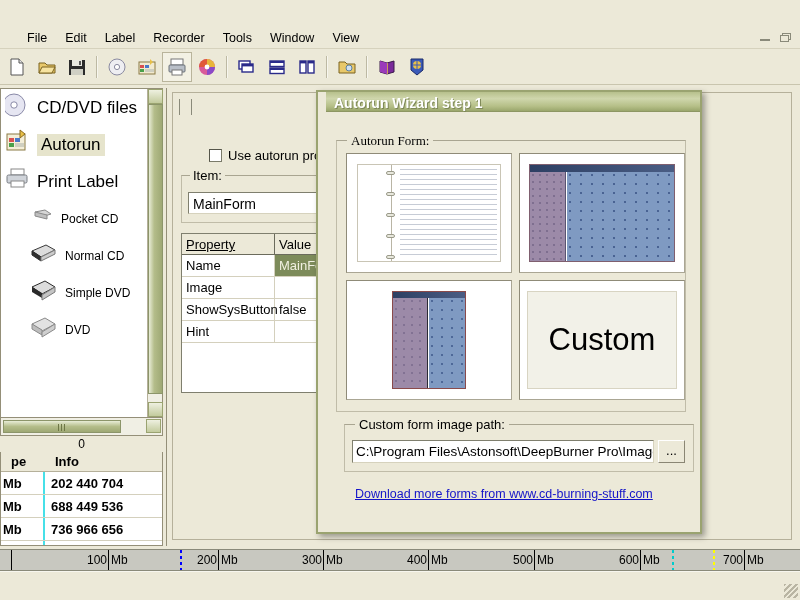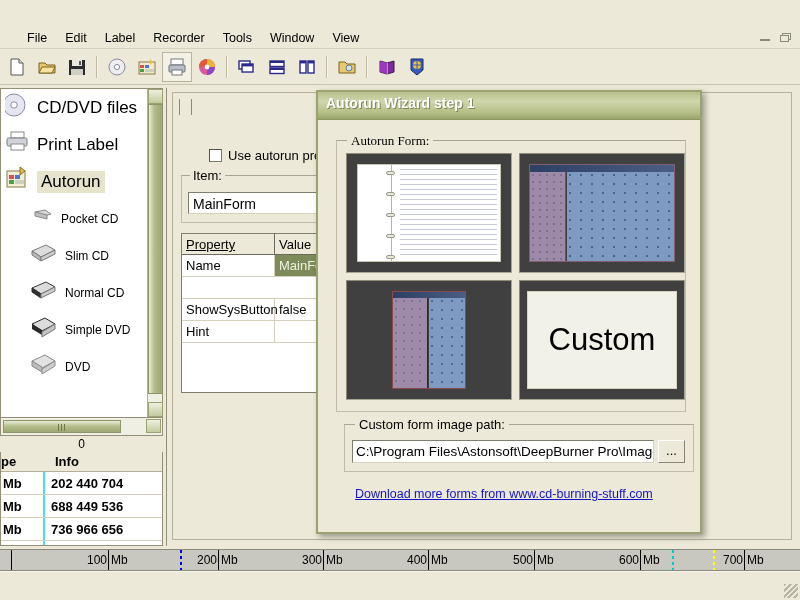--- a/index.html
+++ b/index.html
@@ -129,21 +129,21 @@
   
   .infogrid {
     position: absolute; left: 0; top: 452px; width: 163px; height: 94px;
     background: #ffffff; border: 1px solid #948f78; border-top: none;
     overflow: hidden; font-size: 13px;
   }
   .ig-head {
     display: flex; height: 20px; background: #ece9d8;
     border-bottom: 1px solid #b5b09a; font-weight: bold; font-size: 13px;
   }
-  .ig-head .c1 { width: 44px; padding-left: 0; line-height: 20px; }
+  .ig-head .c1 { width: 44px; padding-left: 10px; line-height: 20px; }
   .ig-head .c2 { flex: 1; padding-left: 10px; line-height: 20px; }
   .ig-row { display: flex; height: 23px; border-bottom: 1px solid #d4d0bd; font-weight: bold; }
   .ig-row .c1 { width: 44px; padding-left: 2px; line-height: 23px; white-space: nowrap;
     border-right: 2px solid #46e0e8; }
   .ig-row .c2 { flex: 1; padding-left: 6px; line-height: 23px; white-space: nowrap; }
 
   
   .mdi {
     position: absolute; left: 166px; top: 88px; width: 634px; height: 458px;
     background: #ece9d8;
@@ -200,24 +200,25 @@
   .pg-row.sel .v { background: #7d8b5a; color: #f0f0e0; }
 
   
   .dialog {
     position: absolute; left: 316px; top: 90px; width: 386px; height: 444px;
     background: #ece9d8;
     border: 2px solid #9aa370;
     box-shadow: 3px 3px 6px rgba(0,0,0,.35);
   }
   .dlg-title {
-    height: 28px;
+    height: 20px;
     background: linear-gradient(to bottom, #b7c08c 0%, #cfd6ac 35%, #b5bf87 75%, #9aa66c 100%);
     border-bottom: 1px solid #8d9663;
     position: relative;
+    margin-left: 8px;
   }
   .dlg-title .t {
     position: absolute; left: 8px; top: 3px;
     font-size: 14px; font-weight: bold; color: #ffffff;
     text-shadow: 1px 1px 0 #7d8757;
     white-space: nowrap;
   }
   .dlg-body { position: absolute; left: 0; top: 24px; width: 382px; height: 416px; }
 
   .form-group {
@@ -227,21 +228,21 @@
   .form-group .gl {
     position: absolute; left: 10px; top: -8px; background: #ece9d8;
     padding: 0 4px; font-size: 13px; color: #000; white-space: nowrap; font-family: Liberation Serif, serif;
   }
   .thumbs {
     position: absolute; left: 9px; top: 12px;
     display: grid; grid-template-columns: 166px 166px; grid-template-rows: 120px 120px;
     gap: 7px;
   }
   .thumb-cell {
-    background: #404040;
+    background: #ffffff;
     border: 1px solid #aaa694;
     border-top-color: #8f8b78; border-left-color: #8f8b78;
     display: flex; align-items: center; justify-content: center;
     position: relative;
   }
 
   
   .art { position: relative; }
   .art-notebook { width: 144px; height: 98px; background: #fff; border: 1px solid #c9c5b5; display:flex; }
   .art-notebook .left { width: 34px; background: #fff; border-right: 1px solid #b9b5a5; position: relative; }
@@ -463,65 +464,55 @@
       <div class="tnode">
         <span>
           <svg width="26" height="26" viewBox="0 0 26 26">
               <circle cx="9" cy="13" r="11" fill="#e6e6f2" stroke="#8a8aa8"></circle>
               <circle cx="9" cy="13" r="3.2" fill="#fff" stroke="#8a8aa8"></circle>
             </svg>
         </span>
         <span class="lbl">CD/DVD files</span>
       </div>
 
-      <div class="tnode">
-        <span>
-          <svg width="26" height="26" viewBox="0 0 26 26">
-              <rect x="6" y="3" width="13" height="6" fill="#fff" stroke="#888"></rect>
-              <rect x="2" y="9" width="20" height="8" rx="1.5" fill="#d0d4da" stroke="#787c82"></rect>
-              <rect x="6" y="15" width="13" height="6" fill="#fff" stroke="#888"></rect>
-            </svg>
-        </span>
-        <span class="lbl">Print Label</span>
-      </div>
-
       <div class="tnode selected">
         <span>
           <svg width="26" height="26" viewBox="0 0 26 26">
               <rect x="2" y="5" width="18" height="16" fill="#f4eed8" stroke="#8a7a45"></rect>
               <rect x="4" y="9" width="5" height="4" fill="#d85050"></rect>
               <rect x="10" y="9" width="5" height="4" fill="#4a78c8"></rect>
               <rect x="4" y="14" width="5" height="4" fill="#4aa04a"></rect>
               <rect x="10" y="14" width="9" height="4" fill="#cfcfc0"></rect>
               <path d="M15 1l5 4-5 4z" fill="#e8c048" stroke="#8a6a20"></path>
             </svg>
         </span>
         <span class="lbl">Autorun</span>
       </div>
 
+      <div class="tnode">
+        <span>
+          <svg width="26" height="26" viewBox="0 0 26 26">
+              <rect x="6" y="3" width="13" height="6" fill="#fff" stroke="#888"></rect>
+              <rect x="2" y="9" width="20" height="8" rx="1.5" fill="#d0d4da" stroke="#787c82"></rect>
+              <rect x="6" y="15" width="13" height="6" fill="#fff" stroke="#888"></rect>
+            </svg>
+        </span>
+        <span class="lbl">Print Label</span>
+      </div>
+
       <div class="tnode sub">
         <span>
           <svg width="26" height="22" viewBox="0 0 26 22">
               <path d="M6 6l10-2 6 4-10 3z" fill="#d6d6d6" stroke="#8a8a8a"></path>
               <path d="M6 6v4l12 3V9z" fill="#bfbfbf" stroke="#8a8a8a"></path>
             </svg>
         </span>
         <span class="lbl">Pocket CD</span>
       </div>
 
-      <div class="tnode sub">
-        <span>
-          <svg width="30" height="24" viewBox="0 0 30 24">
-              <path d="M3 9L17 3l9 5-14 7z" fill="#dcdcdc" stroke="#7a7a7a"></path>
-              <path d="M3 9v4l9 6v-4z" fill="#b8b8b8" stroke="#7a7a7a"></path>
-              <path d="M12 15l14-7v4l-14 7z" fill="#cccccc" stroke="#7a7a7a"></path>
-            </svg>
-        </span>
-        <span class="lbl">Slim CD</span>
-      </div>
 
       <div class="tnode sub">
         <span>
           <svg width="30" height="24" viewBox="0 0 30 24">
               <path d="M3 9L17 3l9 5-14 7z" fill="#dcdcdc" stroke="#3a3a3a"></path>
               <path d="M3 9v4l9 6v-4z" fill="#2f2f2f" stroke="#2a2a2a"></path>
               <path d="M12 15l14-7v4l-14 7z" fill="#cccccc" stroke="#7a7a7a"></path>
             </svg>
         </span>
         <span class="lbl">Normal CD</span>
@@ -607,20 +598,21 @@
       <div class="propgrid">
         <div class="pg-head">
           <div class="h1">Property</div>
           <div class="h2">Value</div>
         </div>
         <div class="pg-row sel">
           <div class="p">Name</div>
           <div class="v">MainFo</div>
         </div>
         <div class="pg-row">
+          <div class="p">Image</div>
           <div class="v"></div>
         </div>
         <div class="pg-row">
           <div class="p">ShowSysButton</div>
           <div class="v">false</div>
         </div>
         <div class="pg-row">
           <div class="p">Hint</div>
           <div class="v"></div>
         </div>

